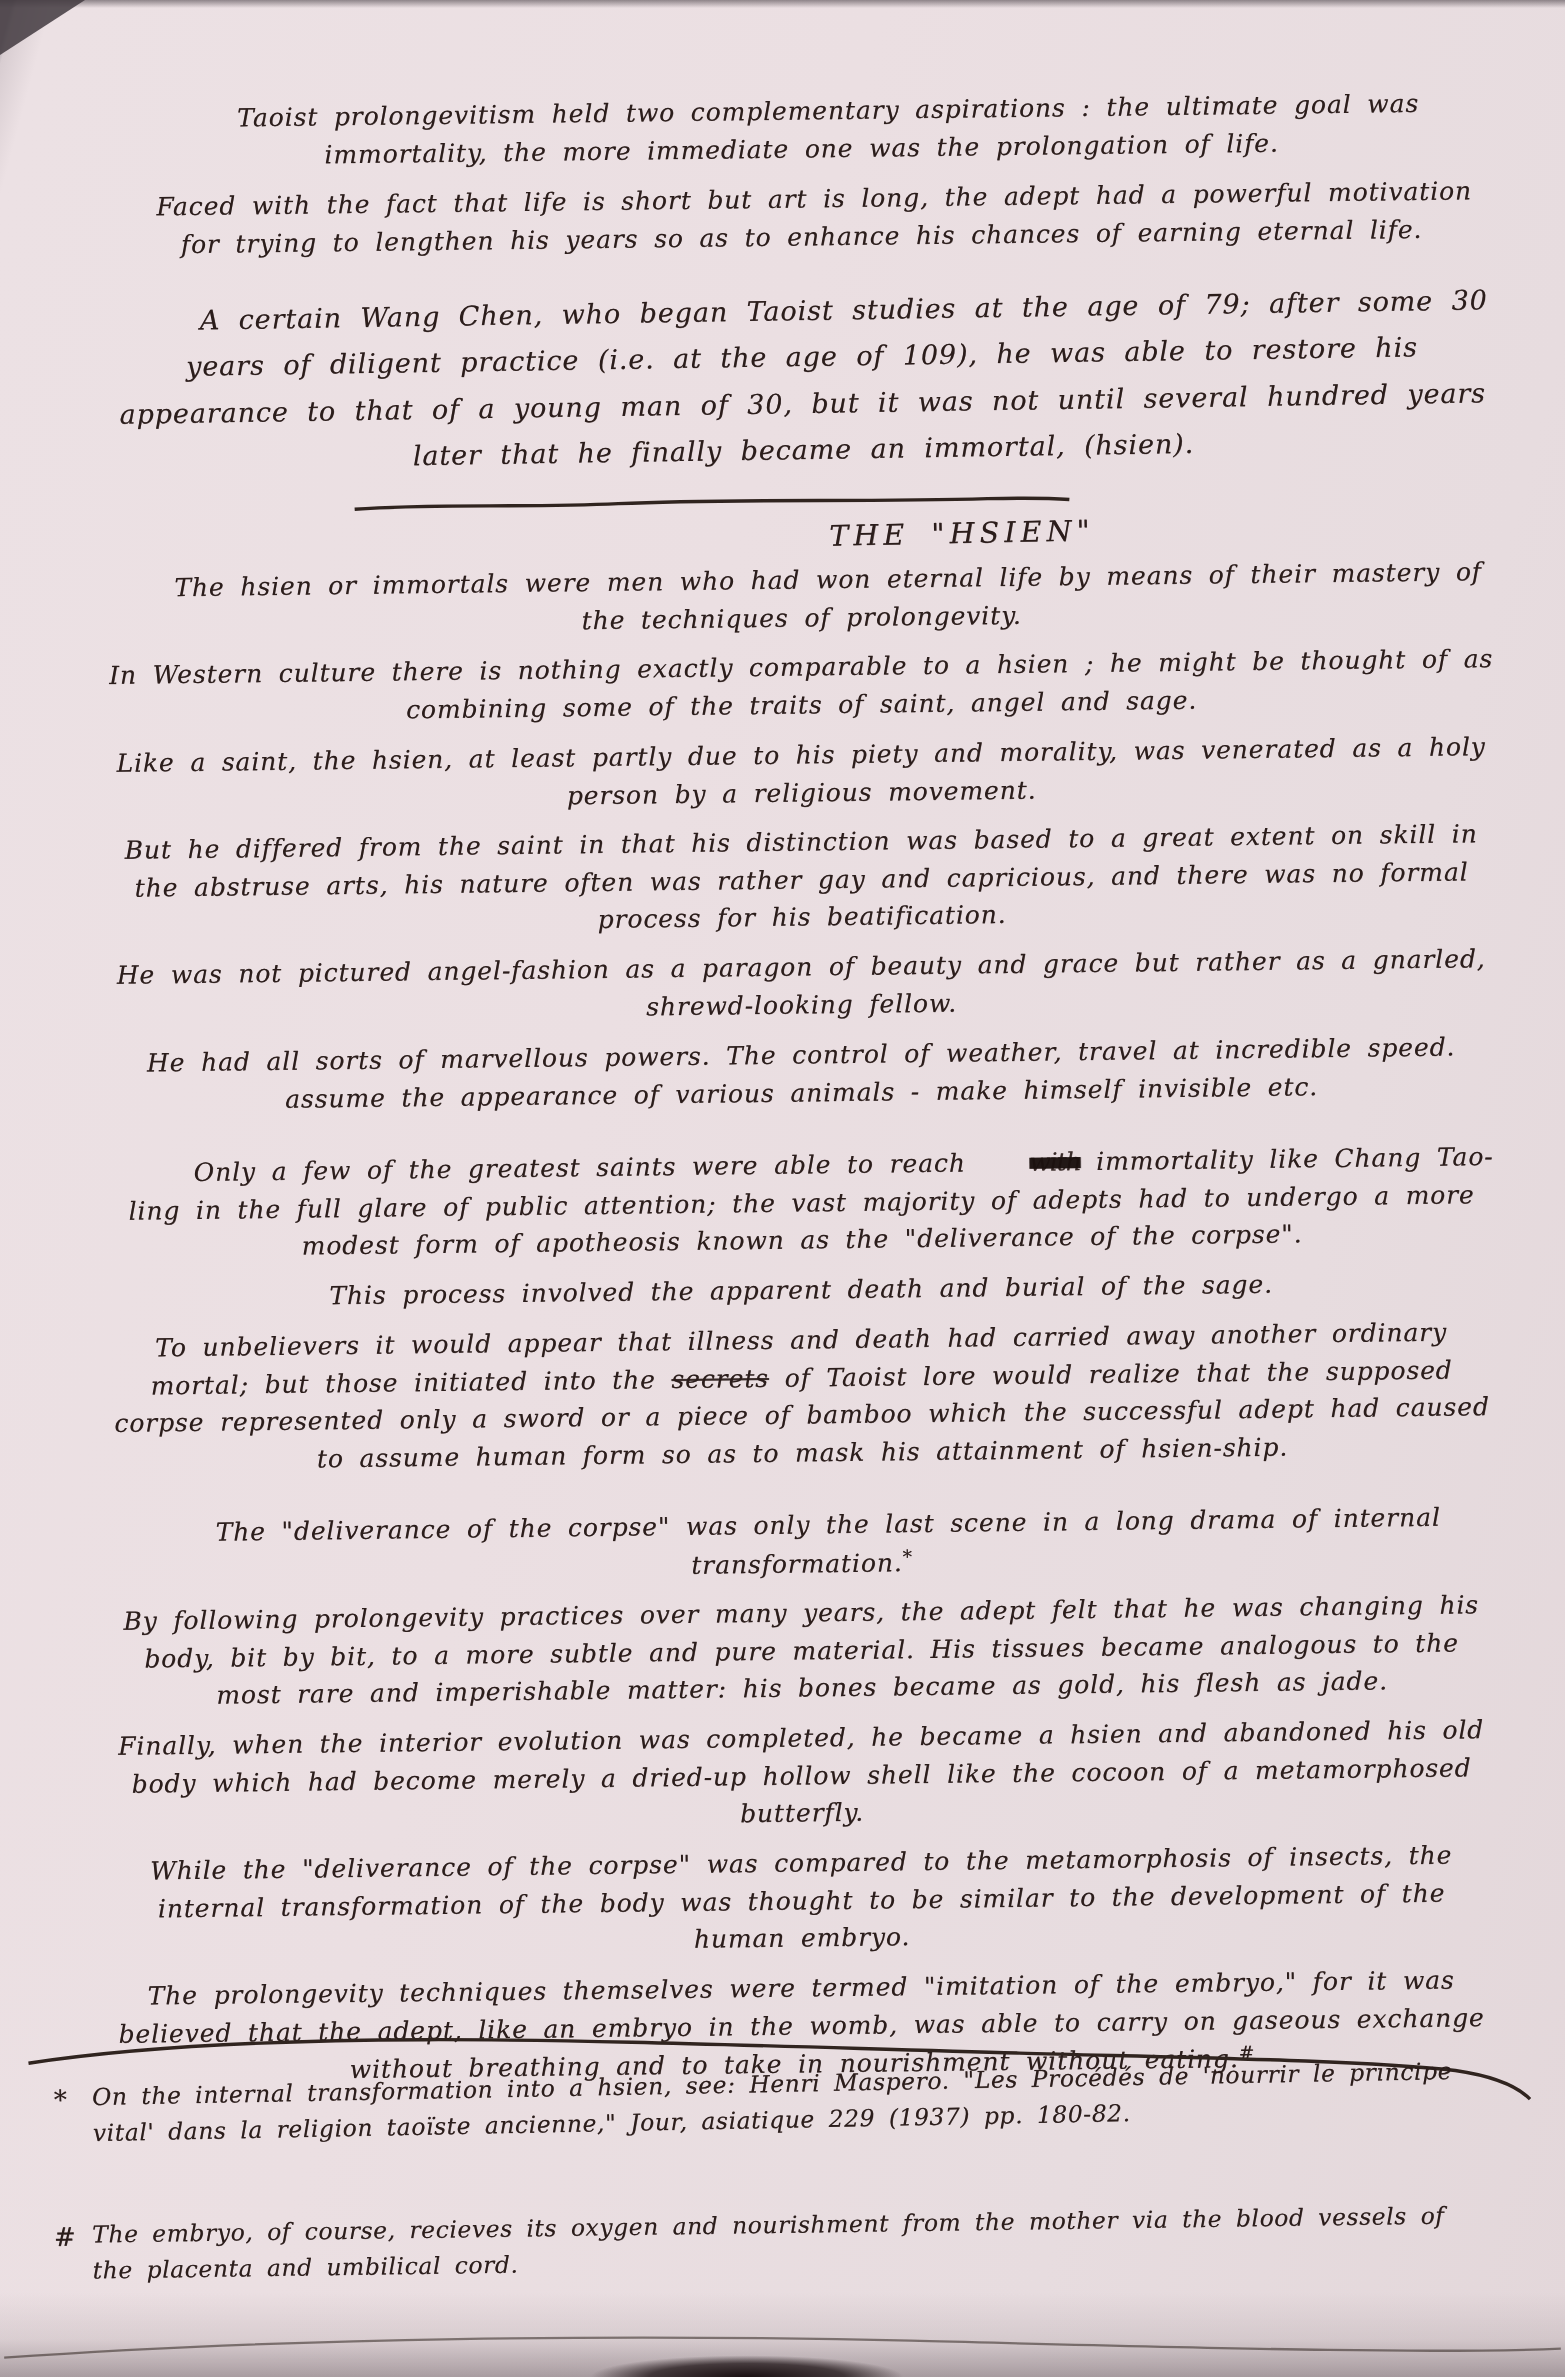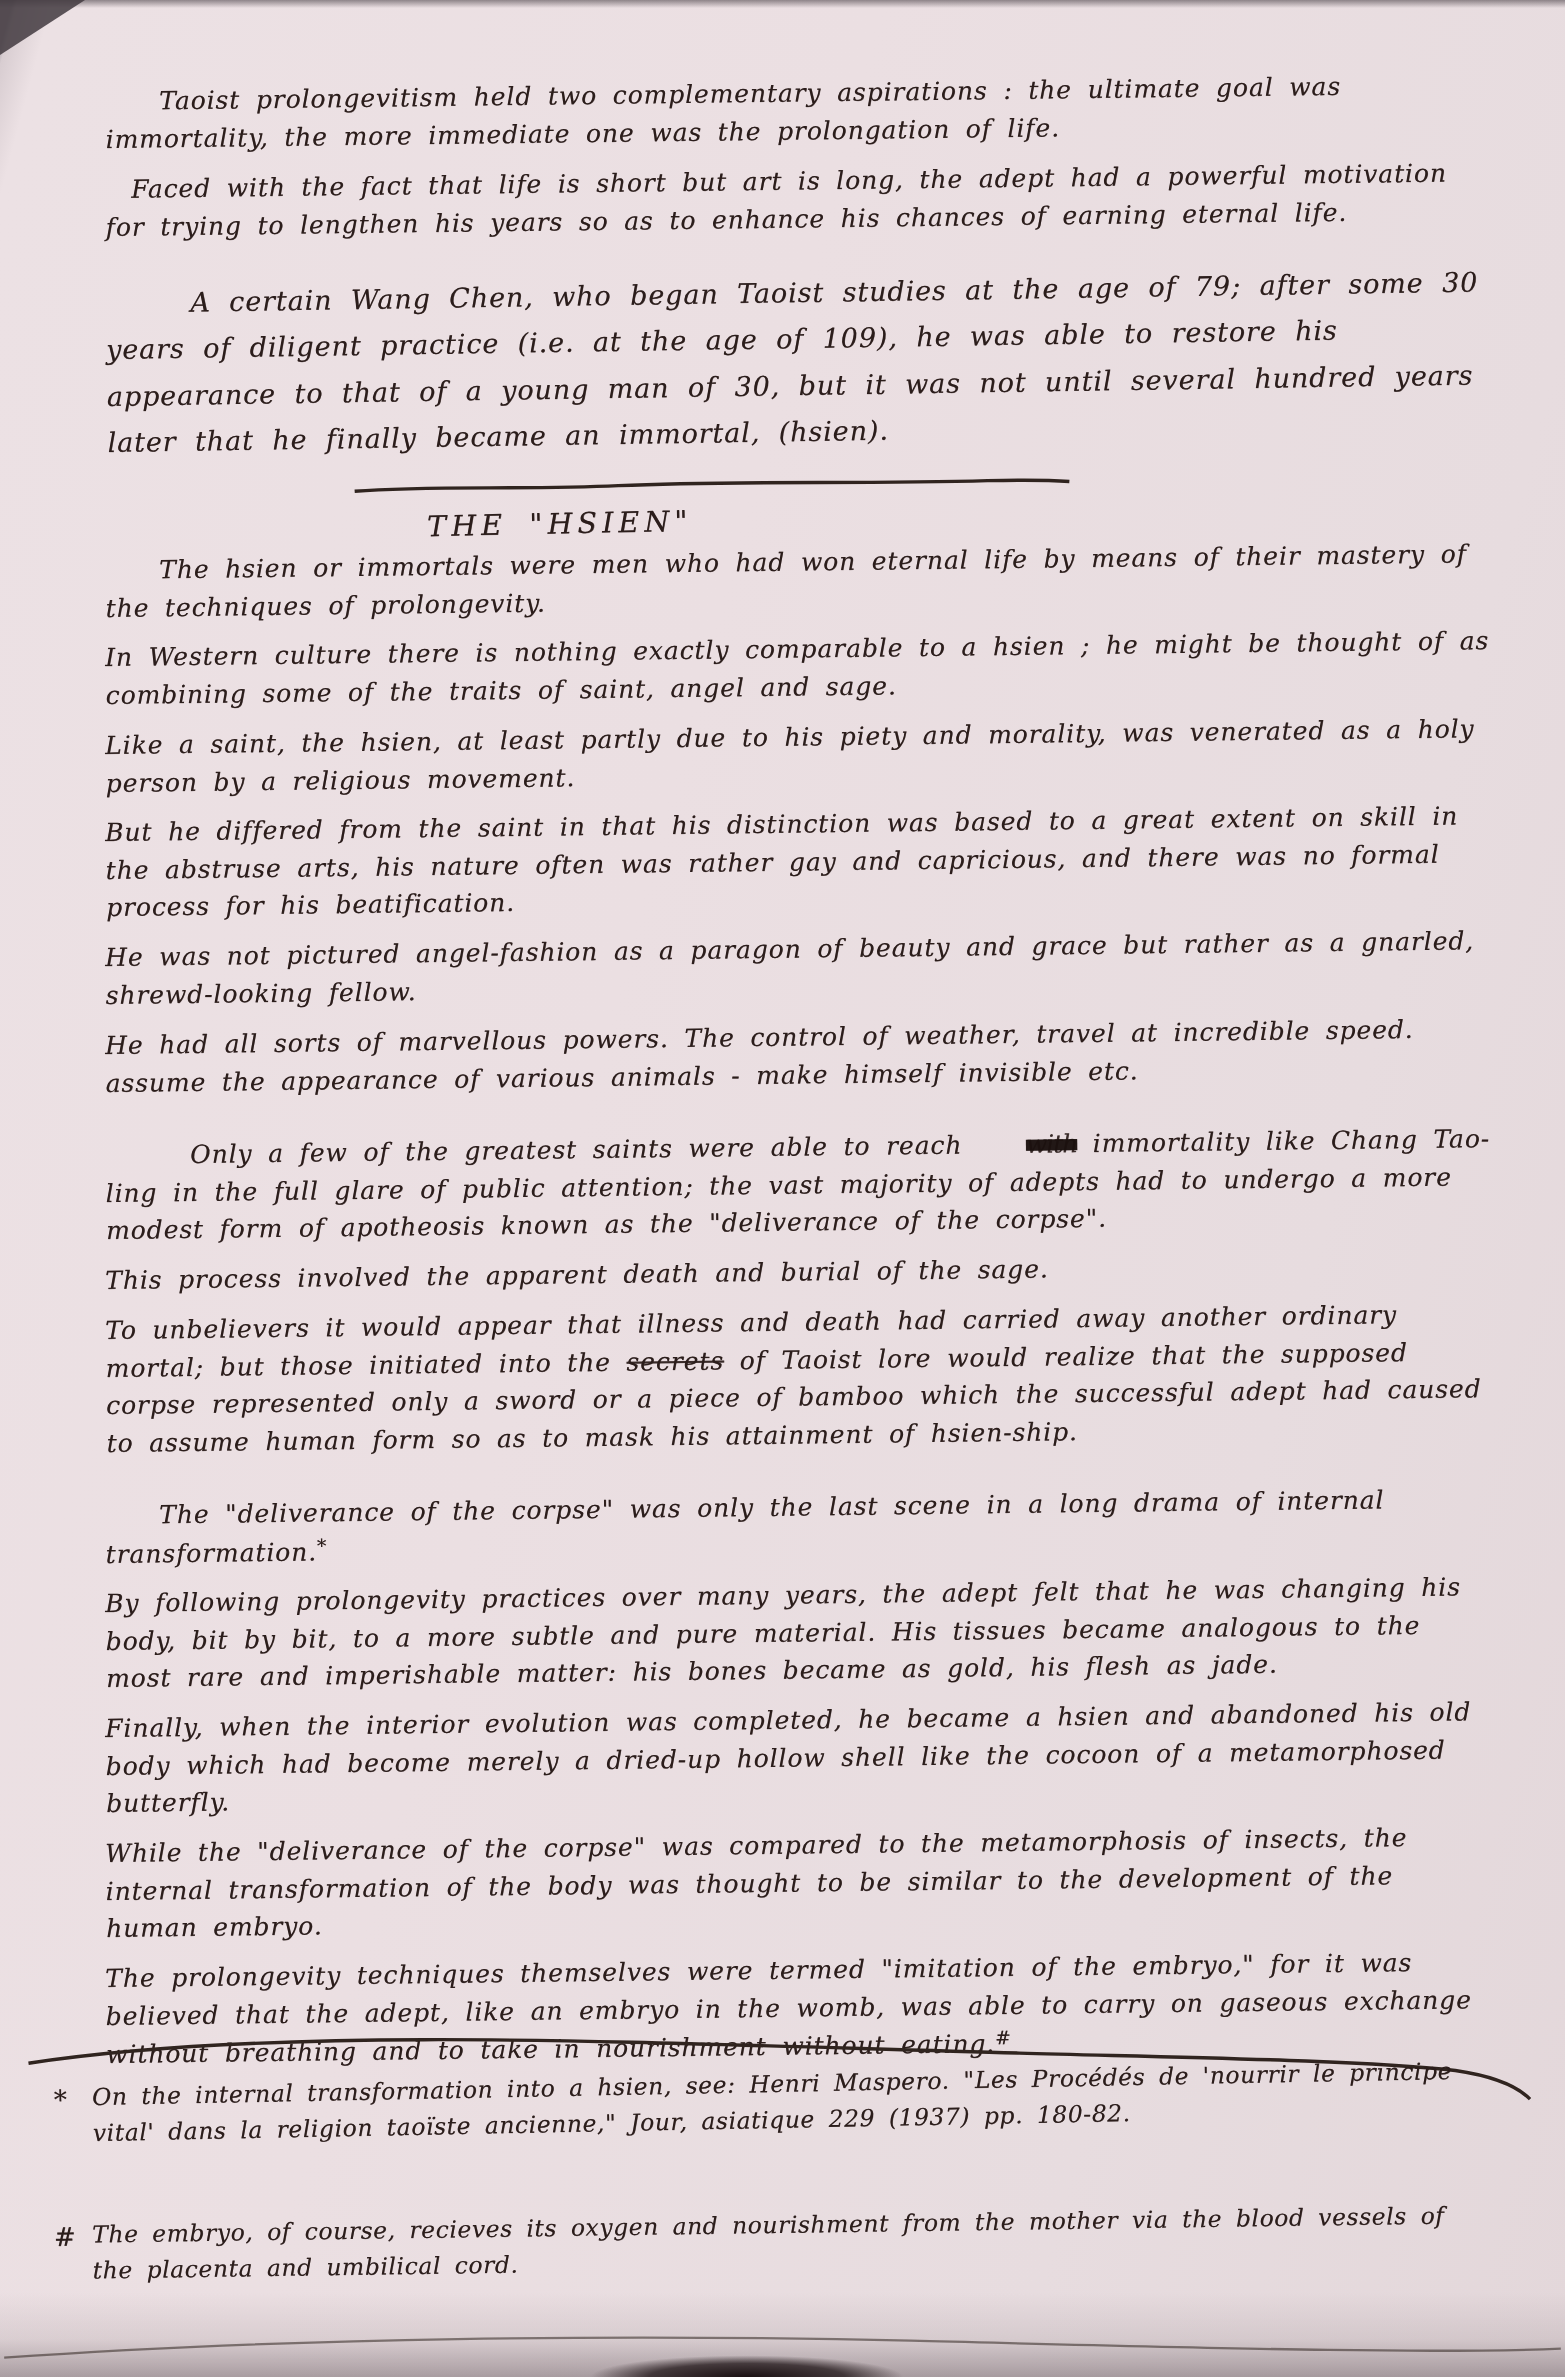--- a/index.html
+++ b/index.html
@@ -17,22 +17,23 @@
     border-top: 55px solid #423a40;
     border-right: 85px solid transparent;
     opacity: 0.85;
   }
   .top-edge {
     position: absolute; top: 0; left: 0; right: 0; height: 8px;
     background: linear-gradient(to bottom, rgba(50,42,48,0.5), transparent);
   }
   .content {
     position: absolute;
-    left: 105px; right: 68px; top: 83px;
+    left: 105px; right: 68px; top: 101px;
     color: #2b1d1b;
+    text-align: center;
   }
   .hw {
     font-style: italic;
     font-size: 25px;
     line-height: 1.5;
     letter-spacing: 0.9px;
     word-spacing: 6.8px;
     margin: 0 0 12.5px 0;
     transform: rotate(-0.7deg);
     transform-origin: left top;

